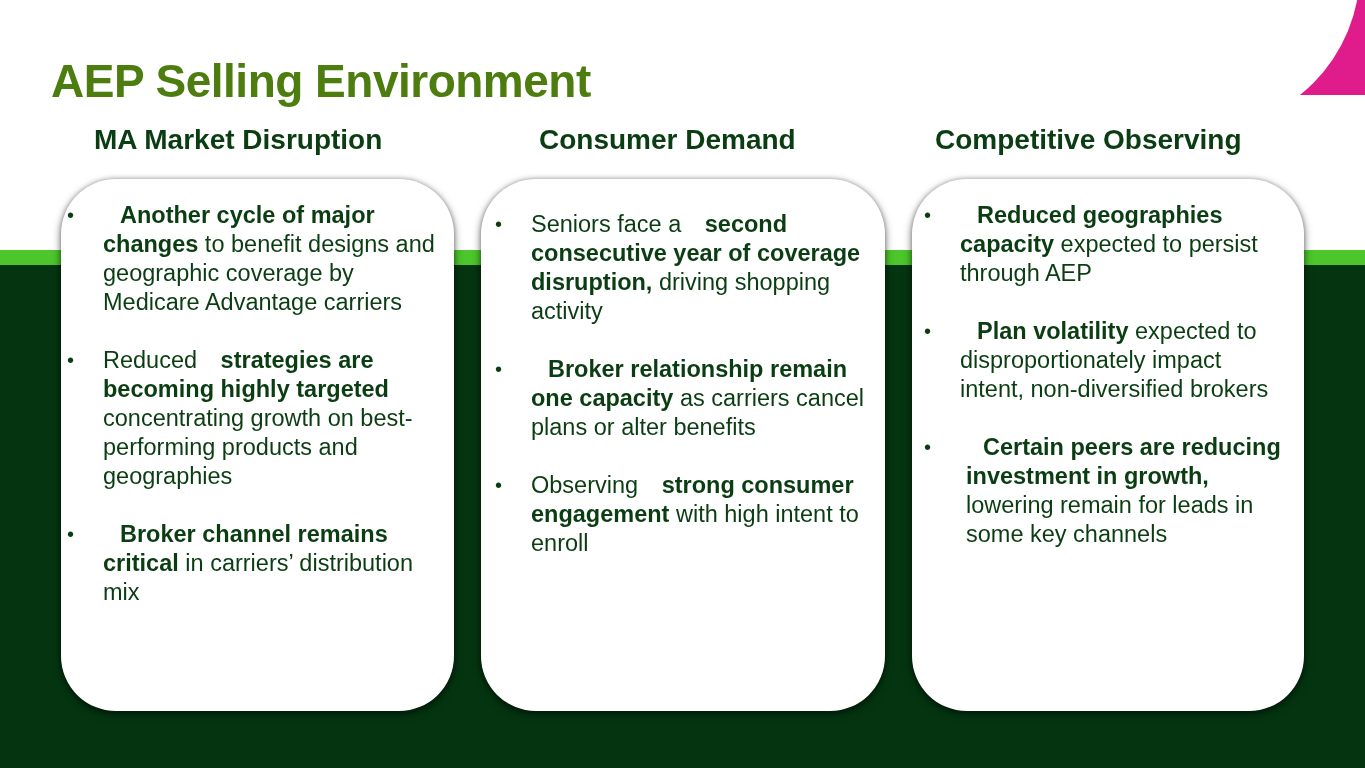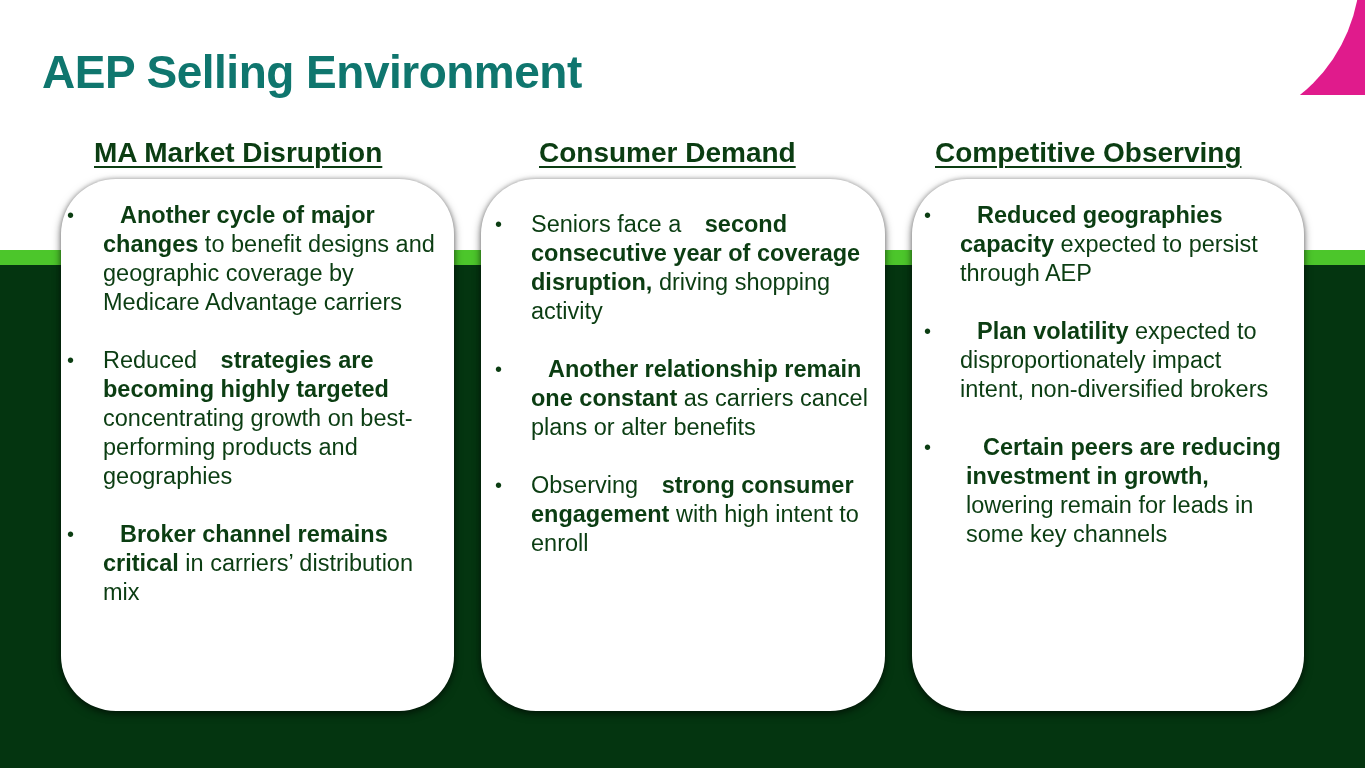--- a/index.html
+++ b/index.html
@@ -11,26 +11,26 @@
     }
     .band-light { position:absolute; left:0; top:250px; width:1365px; height:15px; background:#4cc62b; }
     .band-dark { position:absolute; left:0; top:265px; width:1365px; height:503px; background:#043510; }
     .corner-wrap { position:absolute; right:0; top:0; width:95px; height:95px; overflow:hidden; }
     .corner-wrap .shape { position:absolute; left:0; top:0; width:95px; height:95px; background:#e01b8c; }
     .corner-wrap .cut {
       position:absolute; left:-230px; top:-190px; width:320px; height:320px;
       border-radius:50%; background:#ffffff;
     }
     .title {
-      position:absolute; left:39px; top:42px; margin:3px;
-      font-size:46px; font-weight:bold; letter-spacing:-0.5px; color:#0f766e;
+      position:absolute; left:39px; top:42px; margin:12px;
+      font-size:46px; font-weight:bold; letter-spacing:-0.5px; color:#4d7c0f;
     }
     .col-head {
-      position:absolute; top:137px; margin:0;
-      font-size:28px; font-weight:bold; text-decoration:underline;
+      position:absolute; top:124px; margin:0;
+      font-size:28px; font-weight:bold; 
       text-underline-offset:4px; text-decoration-thickness:2px;
       color:#0b3d12; text-align:center; white-space:nowrap;
     }
     .card {
       position:absolute; top:179px; background:#ffffff;
       border-radius:55px;
       box-shadow: 0 3px 8px rgba(0,0,0,0.55), 0 0 4px rgba(0,0,0,0.25);
     }
     .card ul { list-style:none; margin:0; padding:0; }
     .card li {
@@ -63,21 +63,21 @@
   <ul style="padding-top:22px; padding-left:0;">
     <li><span class="dot">•</span><span></span><b>Another cycle of major changes</b><span> to benefit designs and geographic coverage by Medicare Advantage carriers</span></li>
     <li><span class="dot">•</span><span>Reduced </span><b>strategies are becoming highly targeted</b><span> concentrating growth on best-performing products and geographies</span></li>
     <li><span class="dot">•</span><span></span><b>Broker channel remains critical</b><span> in carriers’ distribution mix</span></li>
   </ul>
 </div>
 
 <div class="card" style="left:481px; width:404px; height:532px;">
   <ul style="padding-top:31px; padding-left:8px; padding-right:12px;">
     <li><span class="dot">•</span><span>Seniors face a </span><b>second consecutive year of coverage disruption,</b><span> driving shopping activity</span></li>
-    <li><span class="dot">•</span><span></span><b>Another relationship remain one constant</b><span> as carriers cancel plans or alter benefits</span></li>
+    <li><span class="dot">•</span><span></span><b>Broker relationship remain one capacity</b><span> as carriers cancel plans or alter benefits</span></li>
     <li><span class="dot">•</span><span>Observing </span><b>strong consumer engagement</b><span> with high intent to enroll</span></li>
   </ul>
 </div>
 
 <div class="card" style="left:912px; width:392px; height:532px;">
   <ul style="padding-top:22px; padding-left:6px; padding-right:14px;">
     <li><span class="dot">•</span><span></span><b>Reduced geographies capacity</b><span> expected to persist through AEP</span></li>
     <li><span class="dot">•</span><span></span><b>Plan volatility</b><span> expected to disproportionately impact intent, non-diversified brokers</span></li>
     <li style="padding-left:48px;"><span class="dot">•</span><span></span><b>Certain peers are reducing investment in growth,</b><span> lowering remain for leads in some key channels</span></li>
   </ul>

